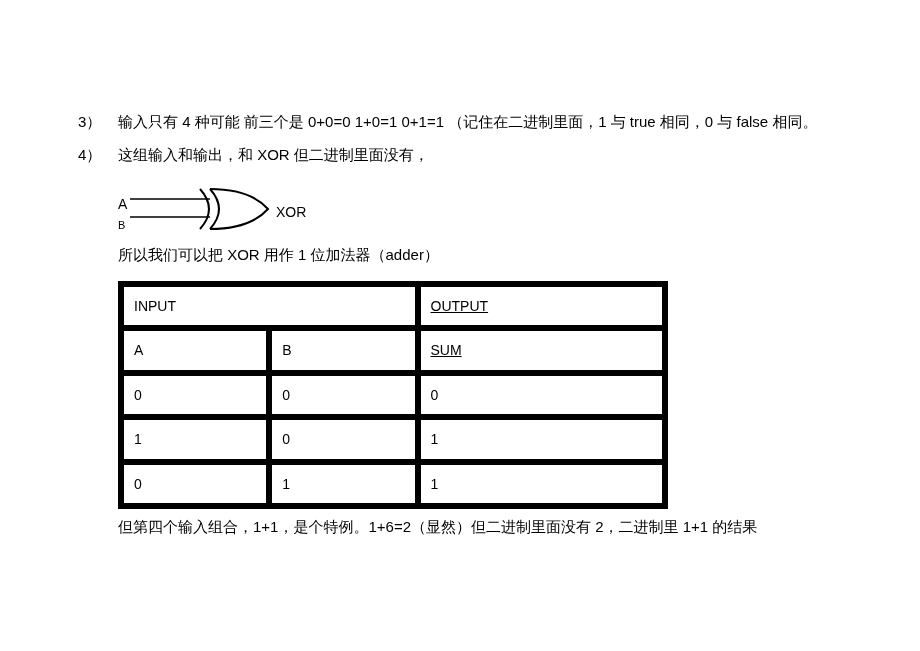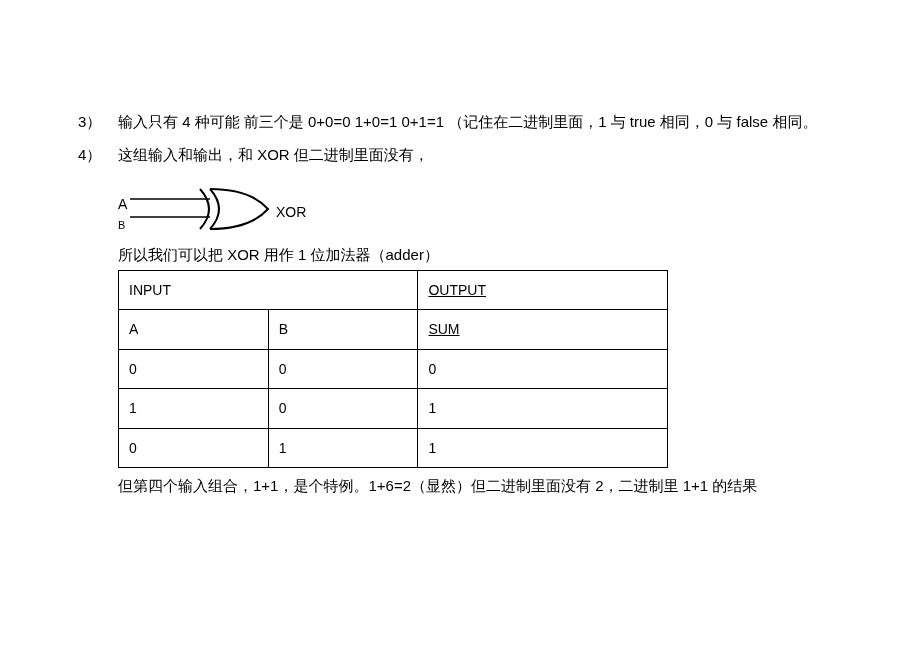--- a/index.html
+++ b/index.html
@@ -51,29 +51,29 @@
       top: 12px;
       font-size: 14px;
     }
     .xor-svg {
       position: absolute;
       left: 12px;
       top: 0;
     }
     .adder-text {
       margin-left: 40px;
-      margin-bottom: 0;
+      margin-bottom: 11px;
     }
     table {
       border-collapse: collapse;
       margin-left: 40px;
       width: 550px;
     }
     td {
-      border: 1px solid #000000;
+      border: 6px solid #000000;
       padding: 6px 10px;
       height: 32px;
       font-size: 14px;
       vertical-align: middle;
     }
     .col-a { width: 150px; }
     .col-b { width: 150px; }
     .col-sum { width: 250px; text-decoration: underline; }
     .after-table {
       margin-left: 40px;

